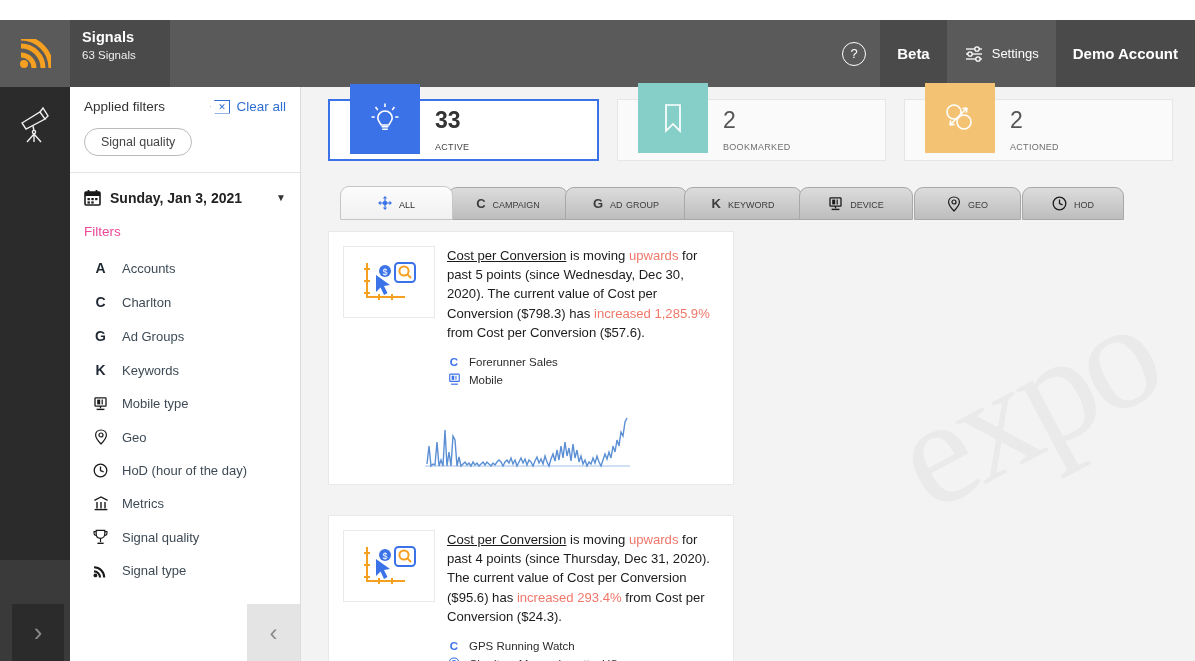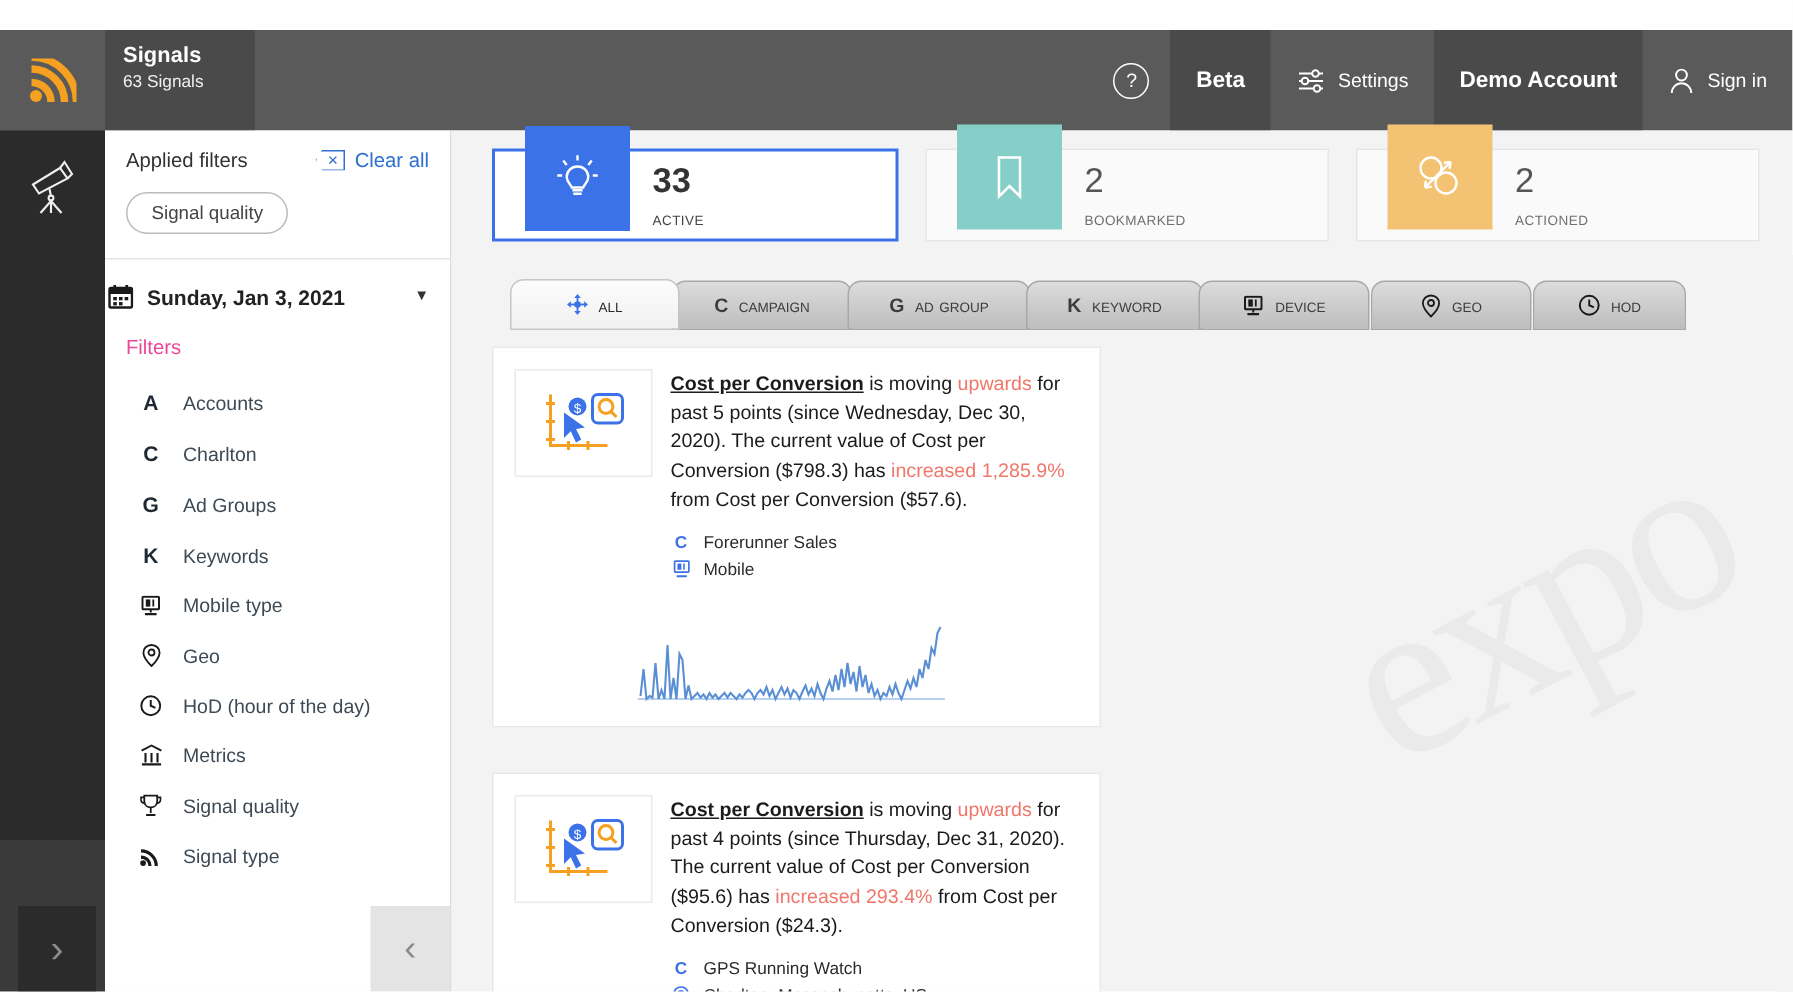--- a/index.html
+++ b/index.html
@@ -79,21 +79,21 @@
     clip-path: polygon(0% 50%, 22% 0%, 100% 0%, 100% 100%, 22% 100%);
     padding-left: 3px;
   }
   .chip-row { padding: 14px 14px 16px 14px; border-bottom: 1px solid #e4e4e4; }
   .chip {
     display: inline-block; border: 1px solid #bbb; border-radius: 20px;
     padding: 6px 16px; font-size: 12.5px; color: #444; background:#fff; cursor:pointer;
   }
   .date-row {
     display: flex; align-items: center; gap: 9px;
-    padding: 16px 14px 0 2px; cursor: pointer;
+    padding: 16px 14px 0 14px; cursor: pointer;
   }
   .date-text { font-size: 14px; font-weight: bold; color: #222; flex: 1; }
   .caret { color: #333; font-size: 10px; }
   .filters-title { padding: 18px 14px 0 14px; font-size: 13.5px; color: #ec4899; }
   .filter-list { padding: 12px 0 0 0; }
   .filter-item {
     display: flex; align-items: center; gap: 13px;
     padding: 9px 14px 9px 22px; font-size: 13px; color: #3d4a55; cursor: pointer;
   }
   .filter-ico {
@@ -165,21 +165,21 @@
     position: relative;
   }
   .card.tall { height: 254px; }
   .card-thumb {
     width: 92px; height: 72px; flex: none;
     border: 1px solid #eaeaea; background:#fff;
     display: flex; align-items: center; justify-content: center;
   }
   .card-body { margin-left: 12px; flex: 1; }
   .card-text { font-size: 13.1px; line-height: 1.47; color: #1b1b1b; }
-  .card-text u { text-decoration: underline; font-weight: bold; }
+  .card-text u { text-decoration: underline; font-weight: normal; }
   .up { color: #f0776a; }
   .meta { margin-top: 14px; }
   .meta-row { display: flex; align-items: center; gap: 8px; font-size: 11.5px; color: #2b2b2b; margin-top: 5px; }
   .meta-ico { width: 14px; color: #3b72e8; text-align:center; font-weight: bold; display:flex; align-items:center; justify-content:center; }
   .spark { position: absolute; left: 96px; bottom: 12px; }
 
   .watermark {
     position: absolute; left: 590px; top: 232px;
     font-size: 150px; color: rgba(140,140,140,0.09);
     font-family: "Liberation Serif", serif;
@@ -239,27 +239,20 @@
           <line x1="2" y1="14" x2="18" y2="14"></line>
           <circle cx="13" cy="4" r="2.2" fill="#5a5a5a"></circle>
           <circle cx="6" cy="9" r="2.2" fill="#5a5a5a"></circle>
           <circle cx="14" cy="14" r="2.2" fill="#5a5a5a"></circle>
         </g>
       </svg>
       <span>Settings</span>
     </div>
     <div class="hbtn dark">
       <span>Demo Account</span>
-    </div>
-    <div class="hbtn">
-      <svg width="18" height="20" viewBox="0 0 18 20">
-        <circle cx="9" cy="6" r="3.6" fill="none" stroke="#fff" stroke-width="1.3"></circle>
-        <path d="M2.5 18 A6.5 6.5 0 0 1 15.5 18" fill="none" stroke="#fff" stroke-width="1.3"></path>
-      </svg>
-      <span>Sign in</span>
     </div>
   </div>
 
   <div class="sidebar">
     <div class="applied-row">
       <span class="applied-label">Applied filters</span>
       <span class="clear-all">
         <span class="x-chip">✕</span>
         <span>Clear all</span>
       </span>

